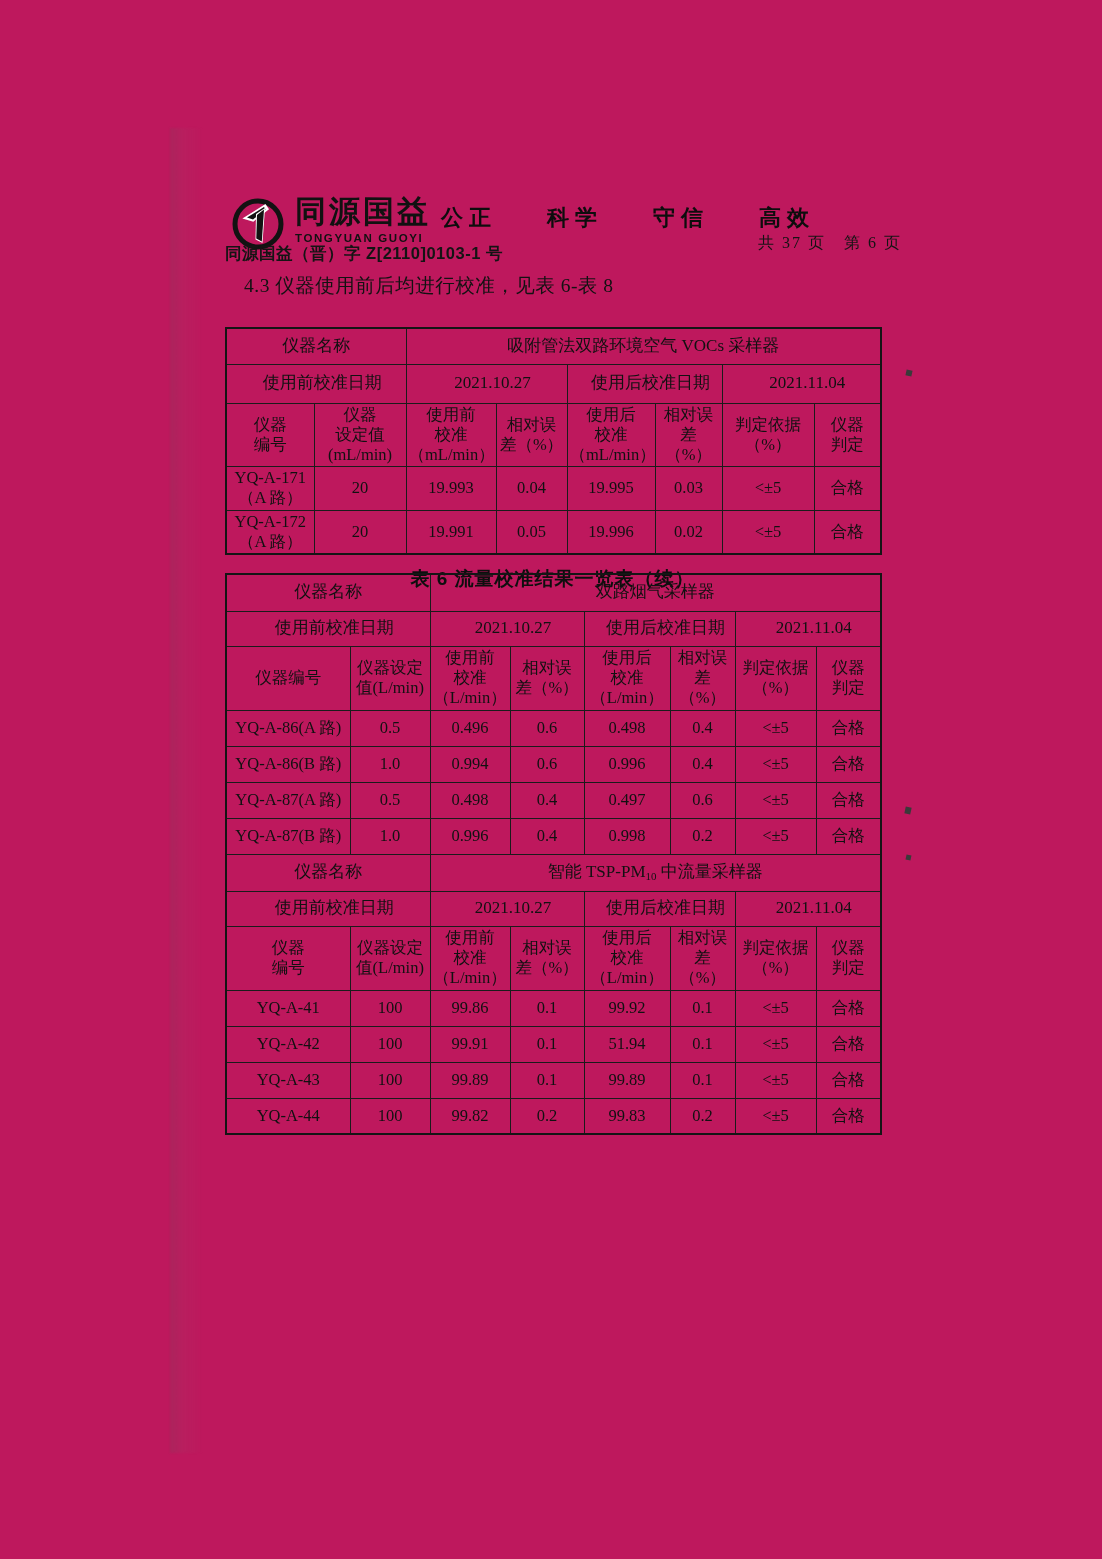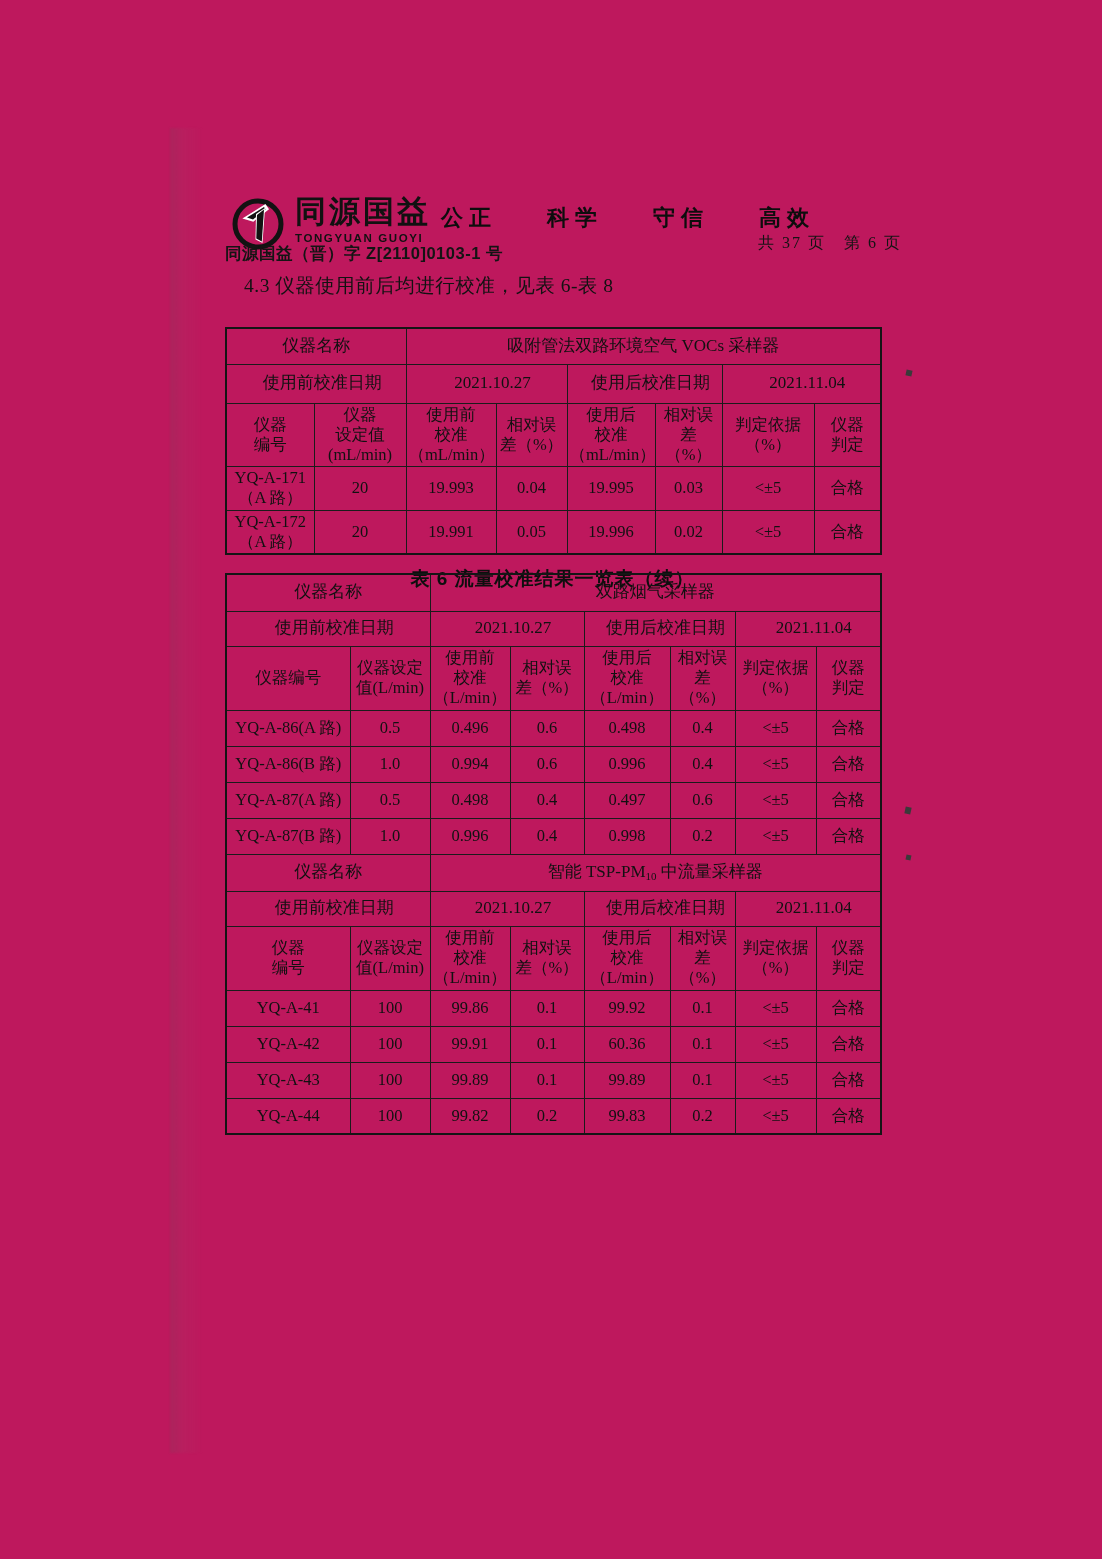--- a/index.html
+++ b/index.html
@@ -309,21 +309,21 @@
           <td>99.92</td>
           <td>0.1</td>
           <td>&lt;±5</td>
           <td>合格</td>
         </tr>
         <tr>
           <td>YQ-A-42</td>
           <td>100</td>
           <td>99.91</td>
           <td>0.1</td>
-          <td>60.36</td>
+          <td>51.94</td>
           <td>0.1</td>
           <td>&lt;±5</td>
           <td>合格</td>
         </tr>
         <tr>
           <td>YQ-A-43</td>
           <td>100</td>
           <td>99.89</td>
           <td>0.1</td>
           <td>99.89</td>

